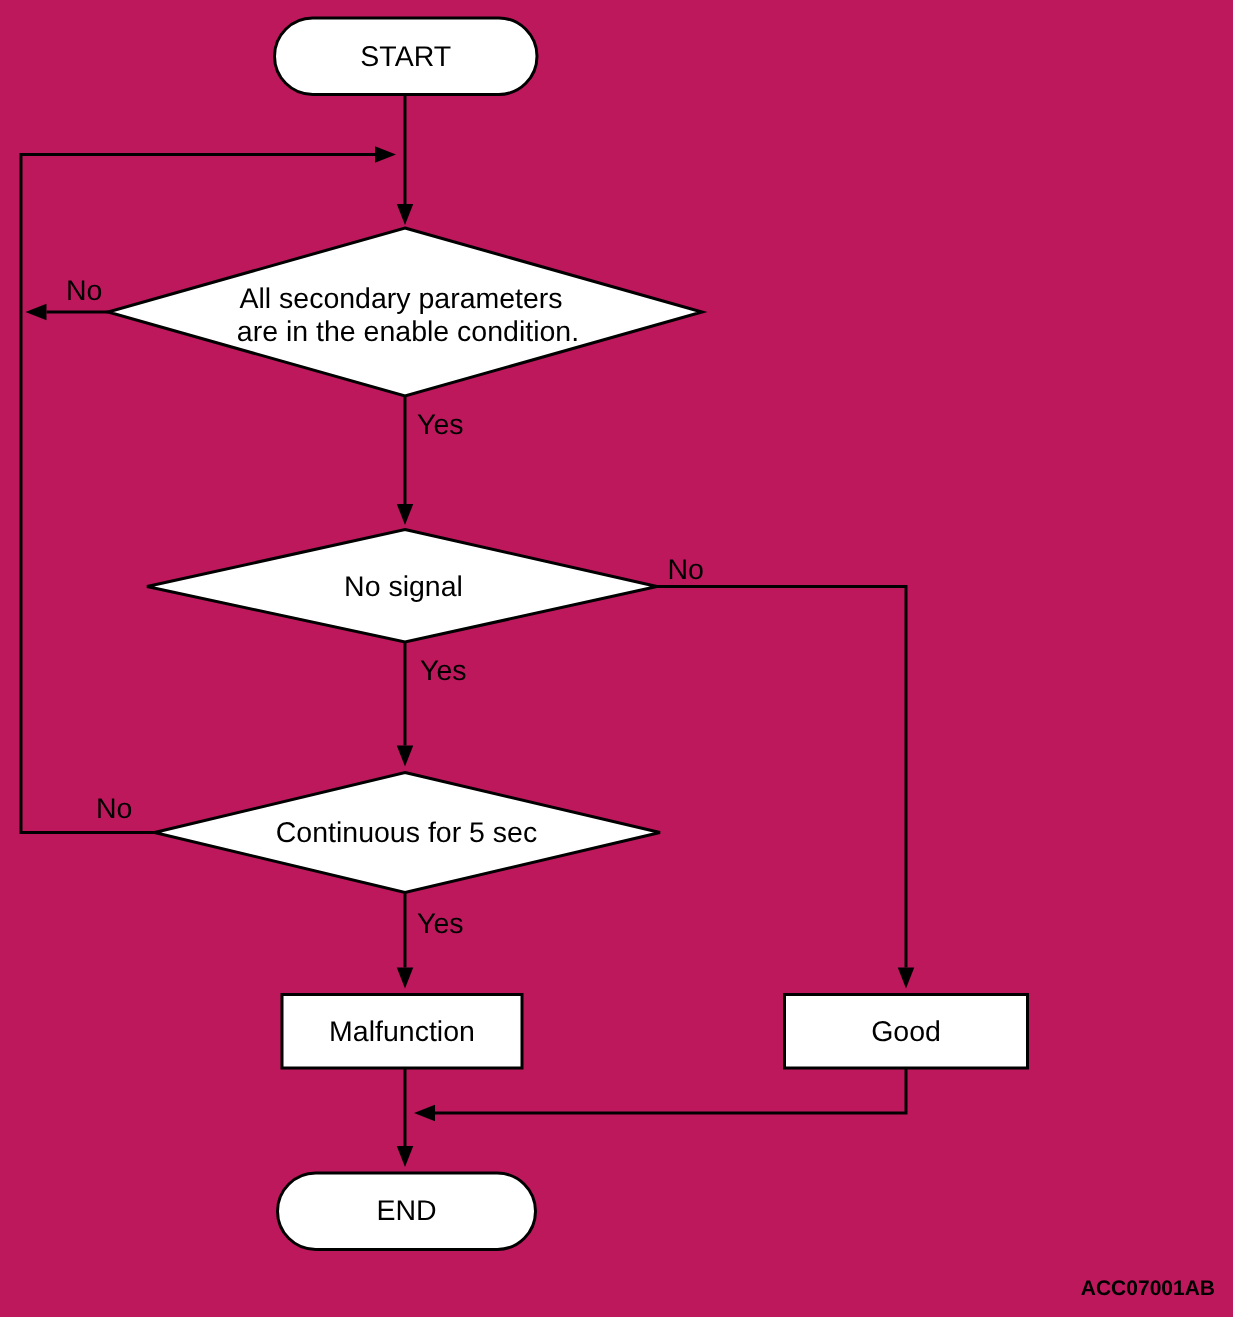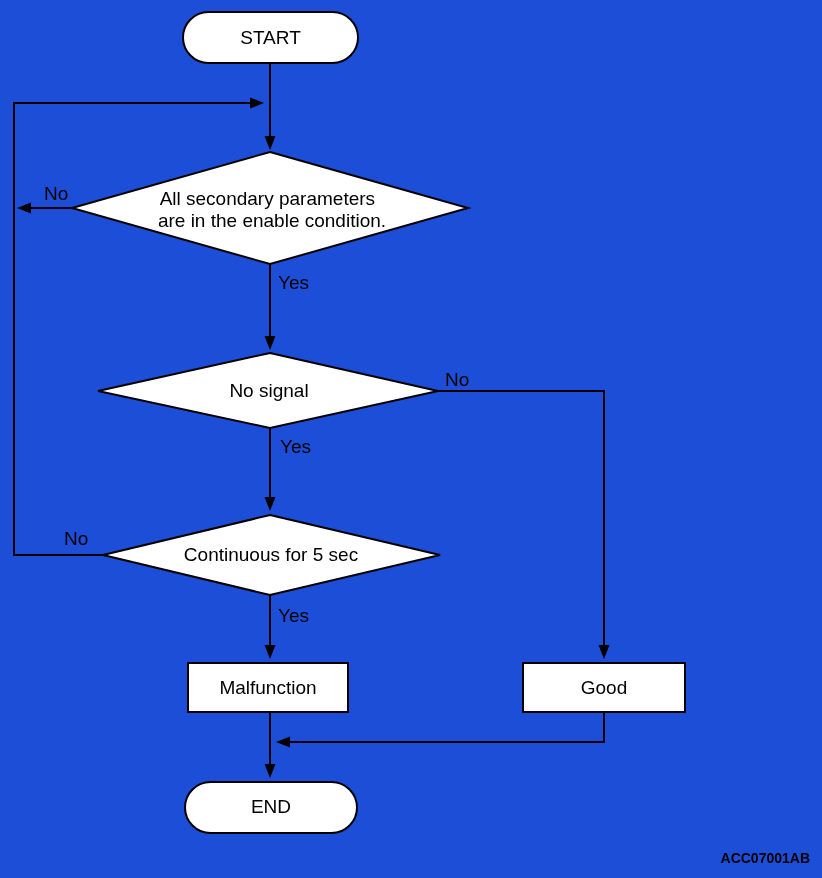--- a/index.html
+++ b/index.html
@@ -4,21 +4,21 @@
 <style>
   html, body {
     margin: 0;
     padding: 0;
     background: #ffffff;
   }
   .canvas {
     position: relative;
     width: 822px;
     height: 878px;
-    background: #1d4ed8;
+    background: #be185d;
     font-family: "Liberation Sans", sans-serif;
   }
   svg { display: block; }
   .shape {
     fill: #ffffff;
     stroke: #000000;
     stroke-width: 2;
   }
   .edge {
     fill: none;

